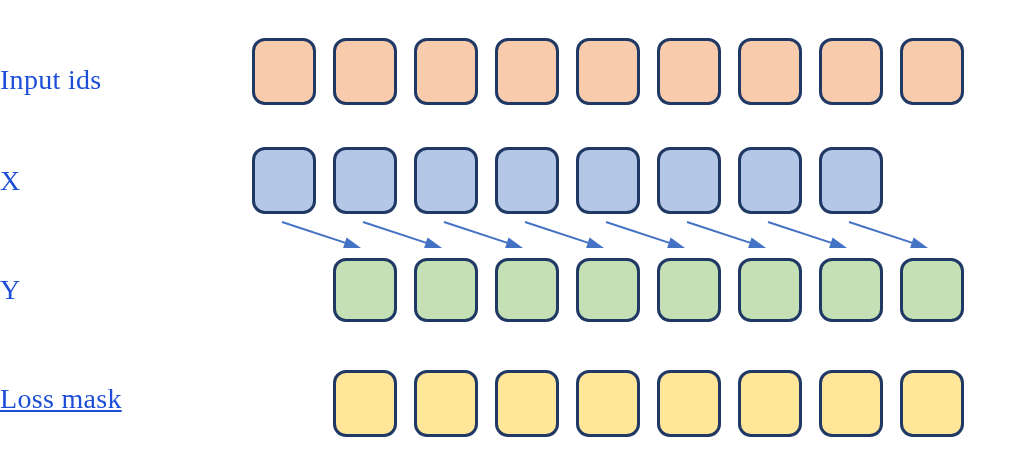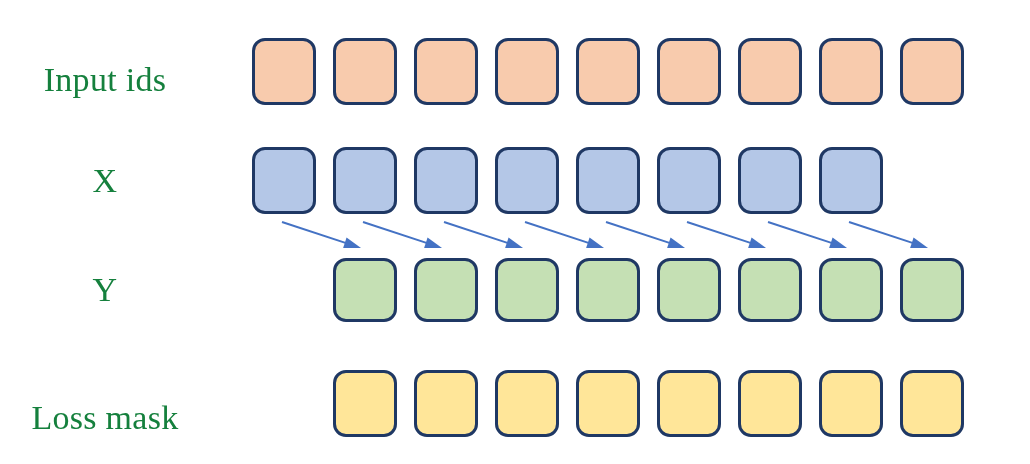--- a/index.html
+++ b/index.html
@@ -14,25 +14,25 @@
     position: relative;
     width: 1030px;
     height: 464px;
     background: #ffffff;
     overflow: hidden;
   }
   .row-label {
     position: absolute;
     width: 210px;
     left: 0;
-    text-align: center;
+    text-align: left;
     font-family: "Liberation Serif", "DejaVu Serif", serif;
-    font-size: 34px;
+    font-size: 28px;
     line-height: 34px;
-    color: #15803d;
+    color: #1d4ed8;
     white-space: nowrap;
     letter-spacing: 0.3px;
   }
   .token-row {
     position: absolute;
     height: 68px;
   }
   .token-box {
     position: absolute;
     width: 64px;
@@ -84,21 +84,21 @@
       <div class="token-row row-y row-green" style="left: 0px; top: 258px; width: 964px;">
         <div class="token-box" style="left: 333px; top: 0px; width: 64px; height: 64px; background: rgb(197, 224, 180); border-color: rgb(31, 56, 100); border-radius: 13px;"></div>
         <div class="token-box" style="left: 414px; top: 0px; width: 64px; height: 64px; background: rgb(197, 224, 180); border-color: rgb(31, 56, 100); border-radius: 13px;"></div>
         <div class="token-box" style="left: 495px; top: 0px; width: 64px; height: 64px; background: rgb(197, 224, 180); border-color: rgb(31, 56, 100); border-radius: 13px;"></div>
         <div class="token-box" style="left: 576px; top: 0px; width: 64px; height: 64px; background: rgb(197, 224, 180); border-color: rgb(31, 56, 100); border-radius: 13px;"></div>
         <div class="token-box" style="left: 657px; top: 0px; width: 64px; height: 64px; background: rgb(197, 224, 180); border-color: rgb(31, 56, 100); border-radius: 13px;"></div>
         <div class="token-box" style="left: 738px; top: 0px; width: 64px; height: 64px; background: rgb(197, 224, 180); border-color: rgb(31, 56, 100); border-radius: 13px;"></div>
         <div class="token-box" style="left: 819px; top: 0px; width: 64px; height: 64px; background: rgb(197, 224, 180); border-color: rgb(31, 56, 100); border-radius: 13px;"></div>
         <div class="token-box" style="left: 900px; top: 0px; width: 64px; height: 64px; background: rgb(197, 224, 180); border-color: rgb(31, 56, 100); border-radius: 13px;"></div>
       </div>
-      <div class="row-label" style="top: 401px;">Loss mask</div>
+      <div class="row-label" style="top: 382px; text-decoration: underline;">Loss mask</div>
       <div class="token-row row-loss-mask" style="left: 0px; top: 370px; width: 964px;">
         <div class="token-box" style="left: 333px; top: 0px; width: 64px; height: 67px; background: rgb(255, 230, 153); border-color: rgb(31, 56, 100); border-radius: 13px;"></div>
         <div class="token-box" style="left: 414px; top: 0px; width: 64px; height: 67px; background: rgb(255, 230, 153); border-color: rgb(31, 56, 100); border-radius: 13px;"></div>
         <div class="token-box" style="left: 495px; top: 0px; width: 64px; height: 67px; background: rgb(255, 230, 153); border-color: rgb(31, 56, 100); border-radius: 13px;"></div>
         <div class="token-box" style="left: 576px; top: 0px; width: 64px; height: 67px; background: rgb(255, 230, 153); border-color: rgb(31, 56, 100); border-radius: 13px;"></div>
         <div class="token-box" style="left: 657px; top: 0px; width: 64px; height: 67px; background: rgb(255, 230, 153); border-color: rgb(31, 56, 100); border-radius: 13px;"></div>
         <div class="token-box" style="left: 738px; top: 0px; width: 64px; height: 67px; background: rgb(255, 230, 153); border-color: rgb(31, 56, 100); border-radius: 13px;"></div>
         <div class="token-box" style="left: 819px; top: 0px; width: 64px; height: 67px; background: rgb(255, 230, 153); border-color: rgb(31, 56, 100); border-radius: 13px;"></div>
         <div class="token-box" style="left: 900px; top: 0px; width: 64px; height: 67px; background: rgb(255, 230, 153); border-color: rgb(31, 56, 100); border-radius: 13px;"></div>
       </div>

